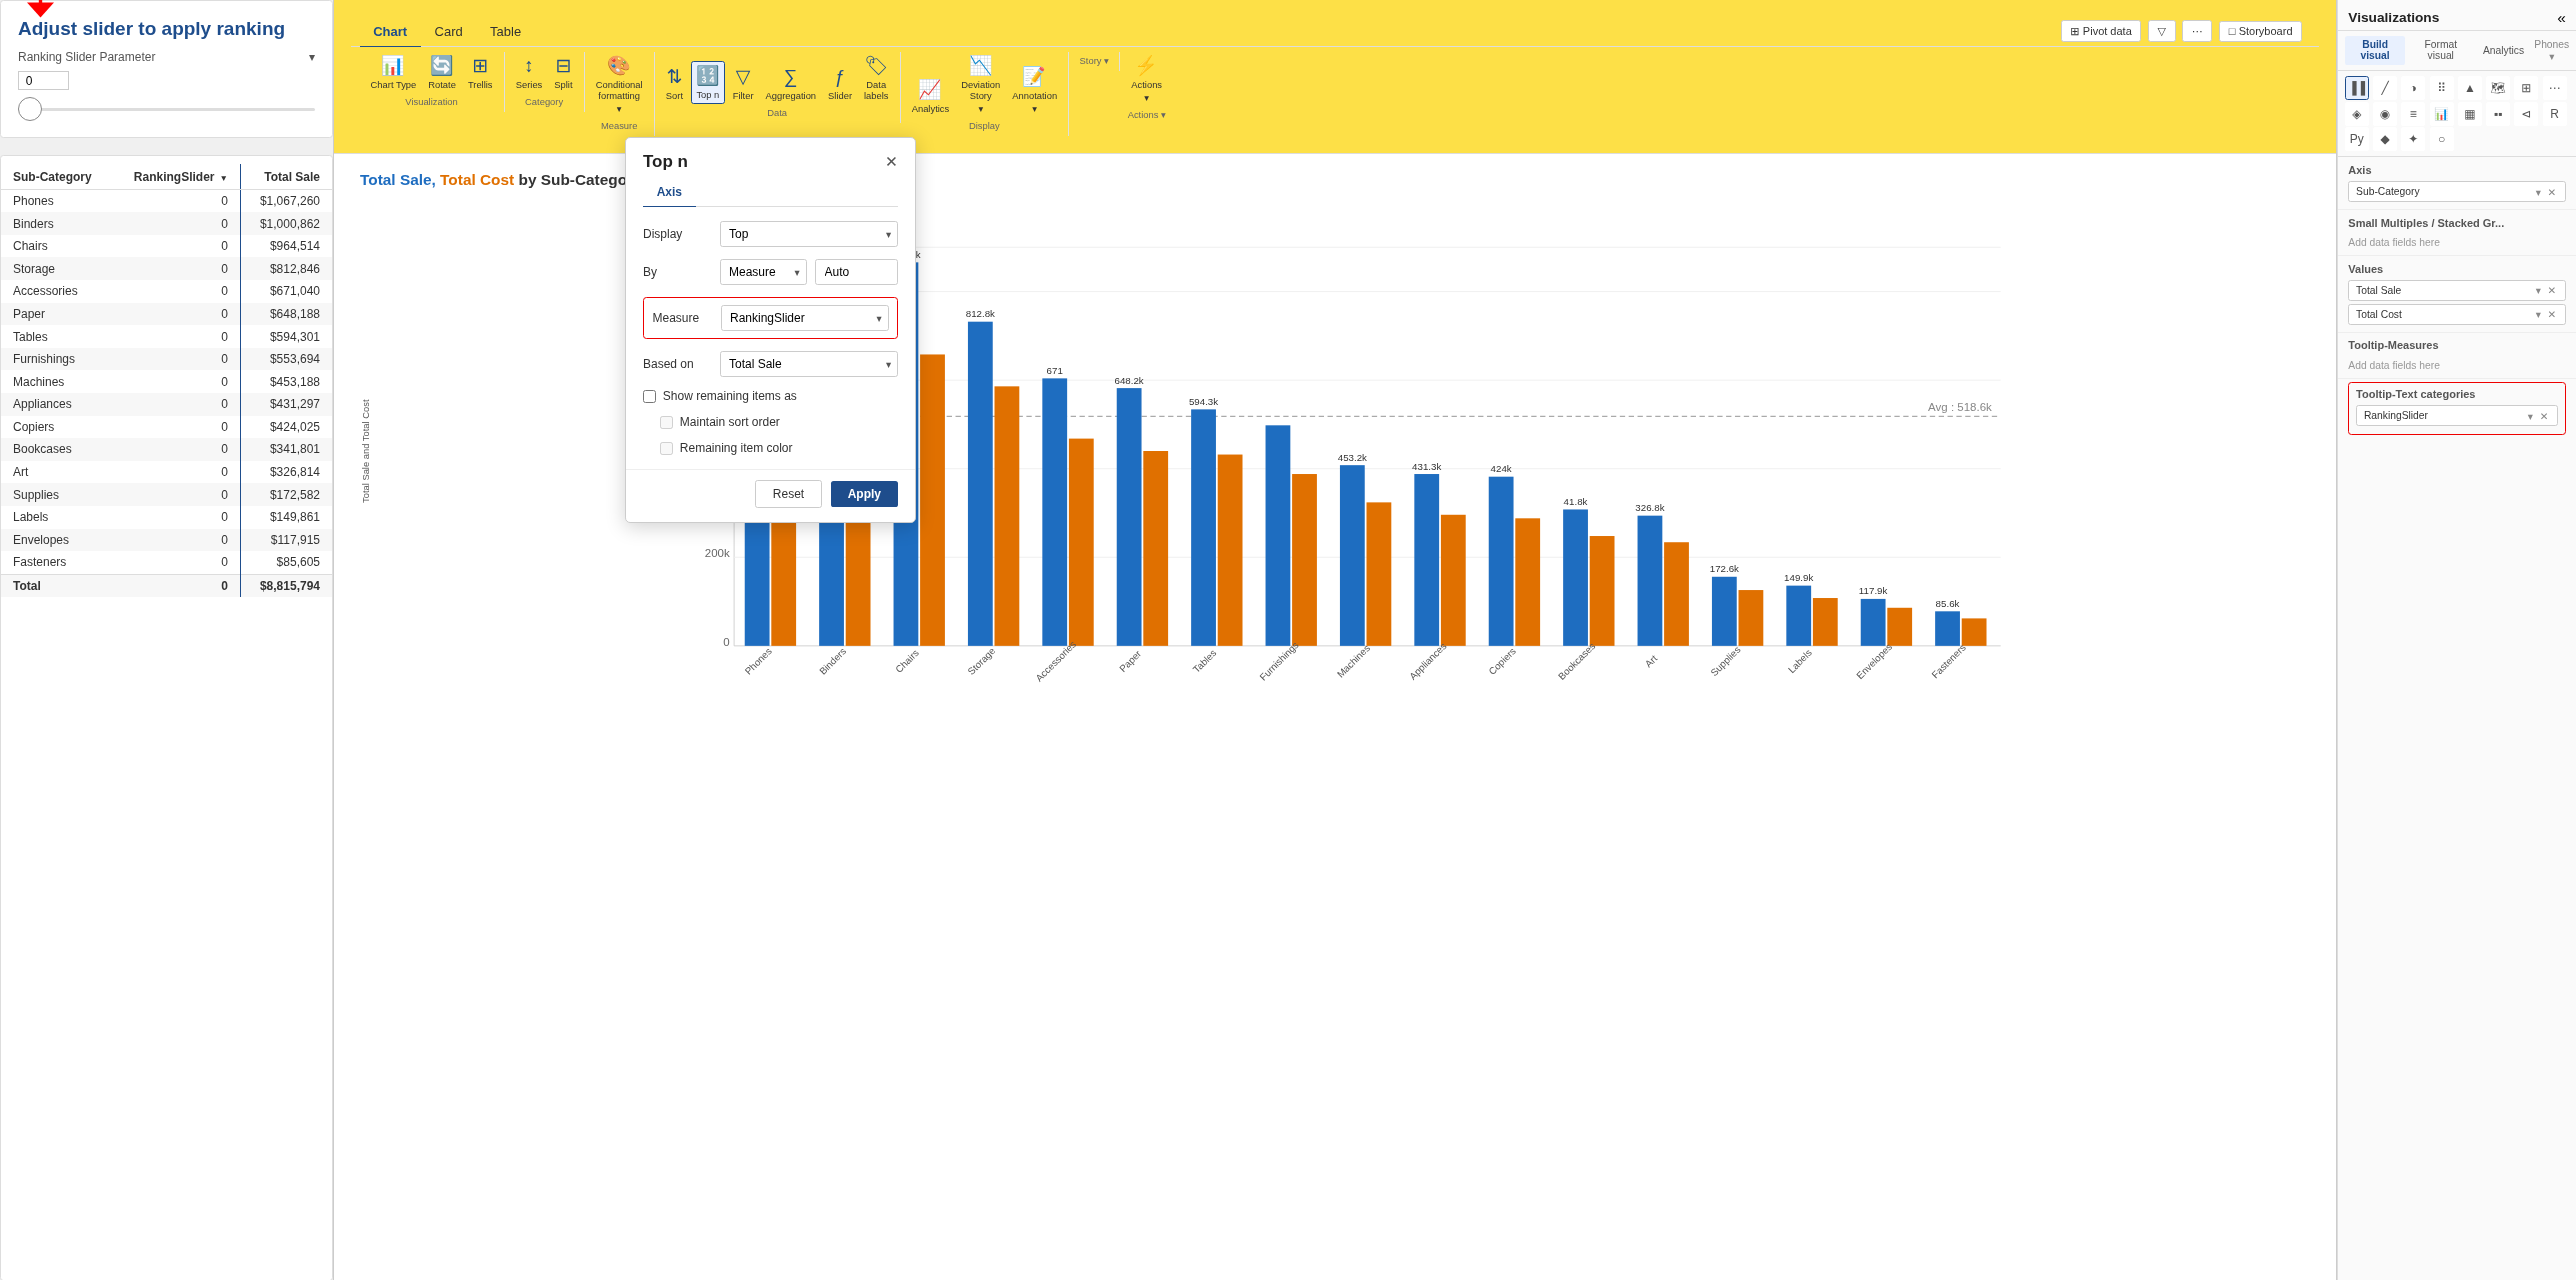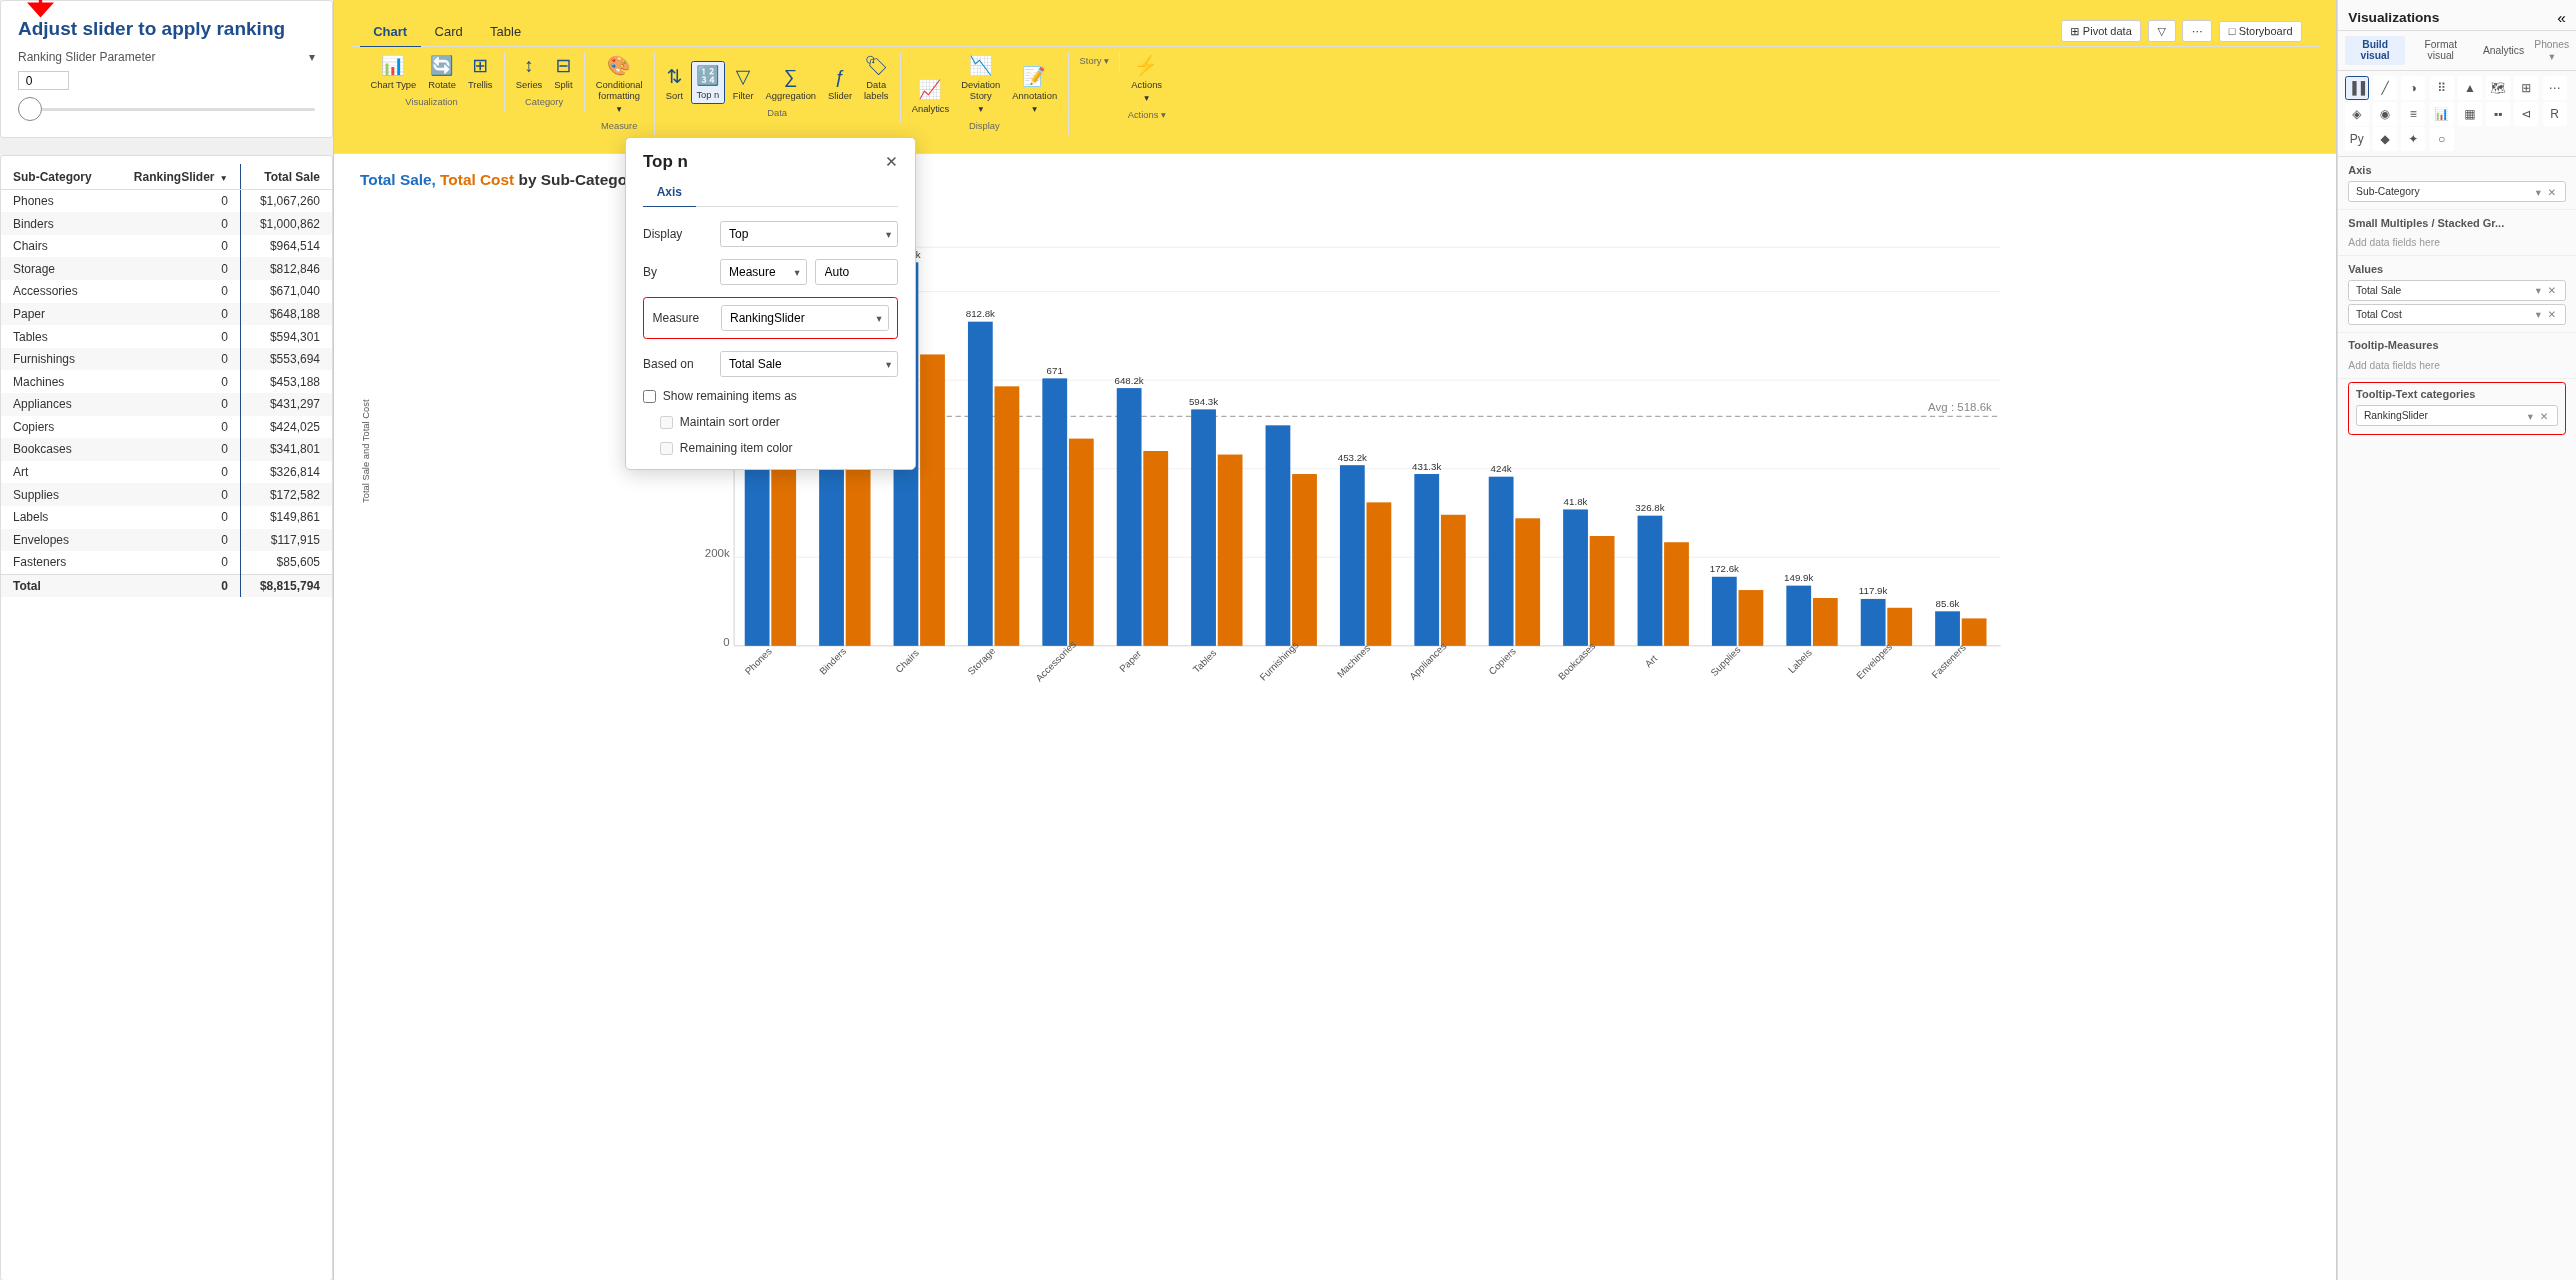--- a/index.html
+++ b/index.html
@@ -966,20 +966,24 @@
           <span>Show remaining items as</span>
         </div>
         <div class="modal-checkbox-row" style="padding-left:17px;">
           <input type="checkbox" disabled="" style="">
           <span>Maintain sort order</span>
         </div>
         <div class="modal-checkbox-row" style="padding-left:17px;">
           <input type="checkbox" disabled="" style="">
           <span>Remaining item color</span>
         </div>
+      </div>
+      <div class="modal-footer">
+        <button class="btn-reset">Reset</button>
+        <button class="btn-apply">Apply</button>
       </div>
     </div>
   </div>
 </div>
 
 <div class="right-panel">
   <div class="right-panel-header">
     <span class="right-panel-title">Visualizations</span>
     <button style="border:none;background:transparent;cursor:pointer;font-size:15.4px;">«</button>
   </div>

